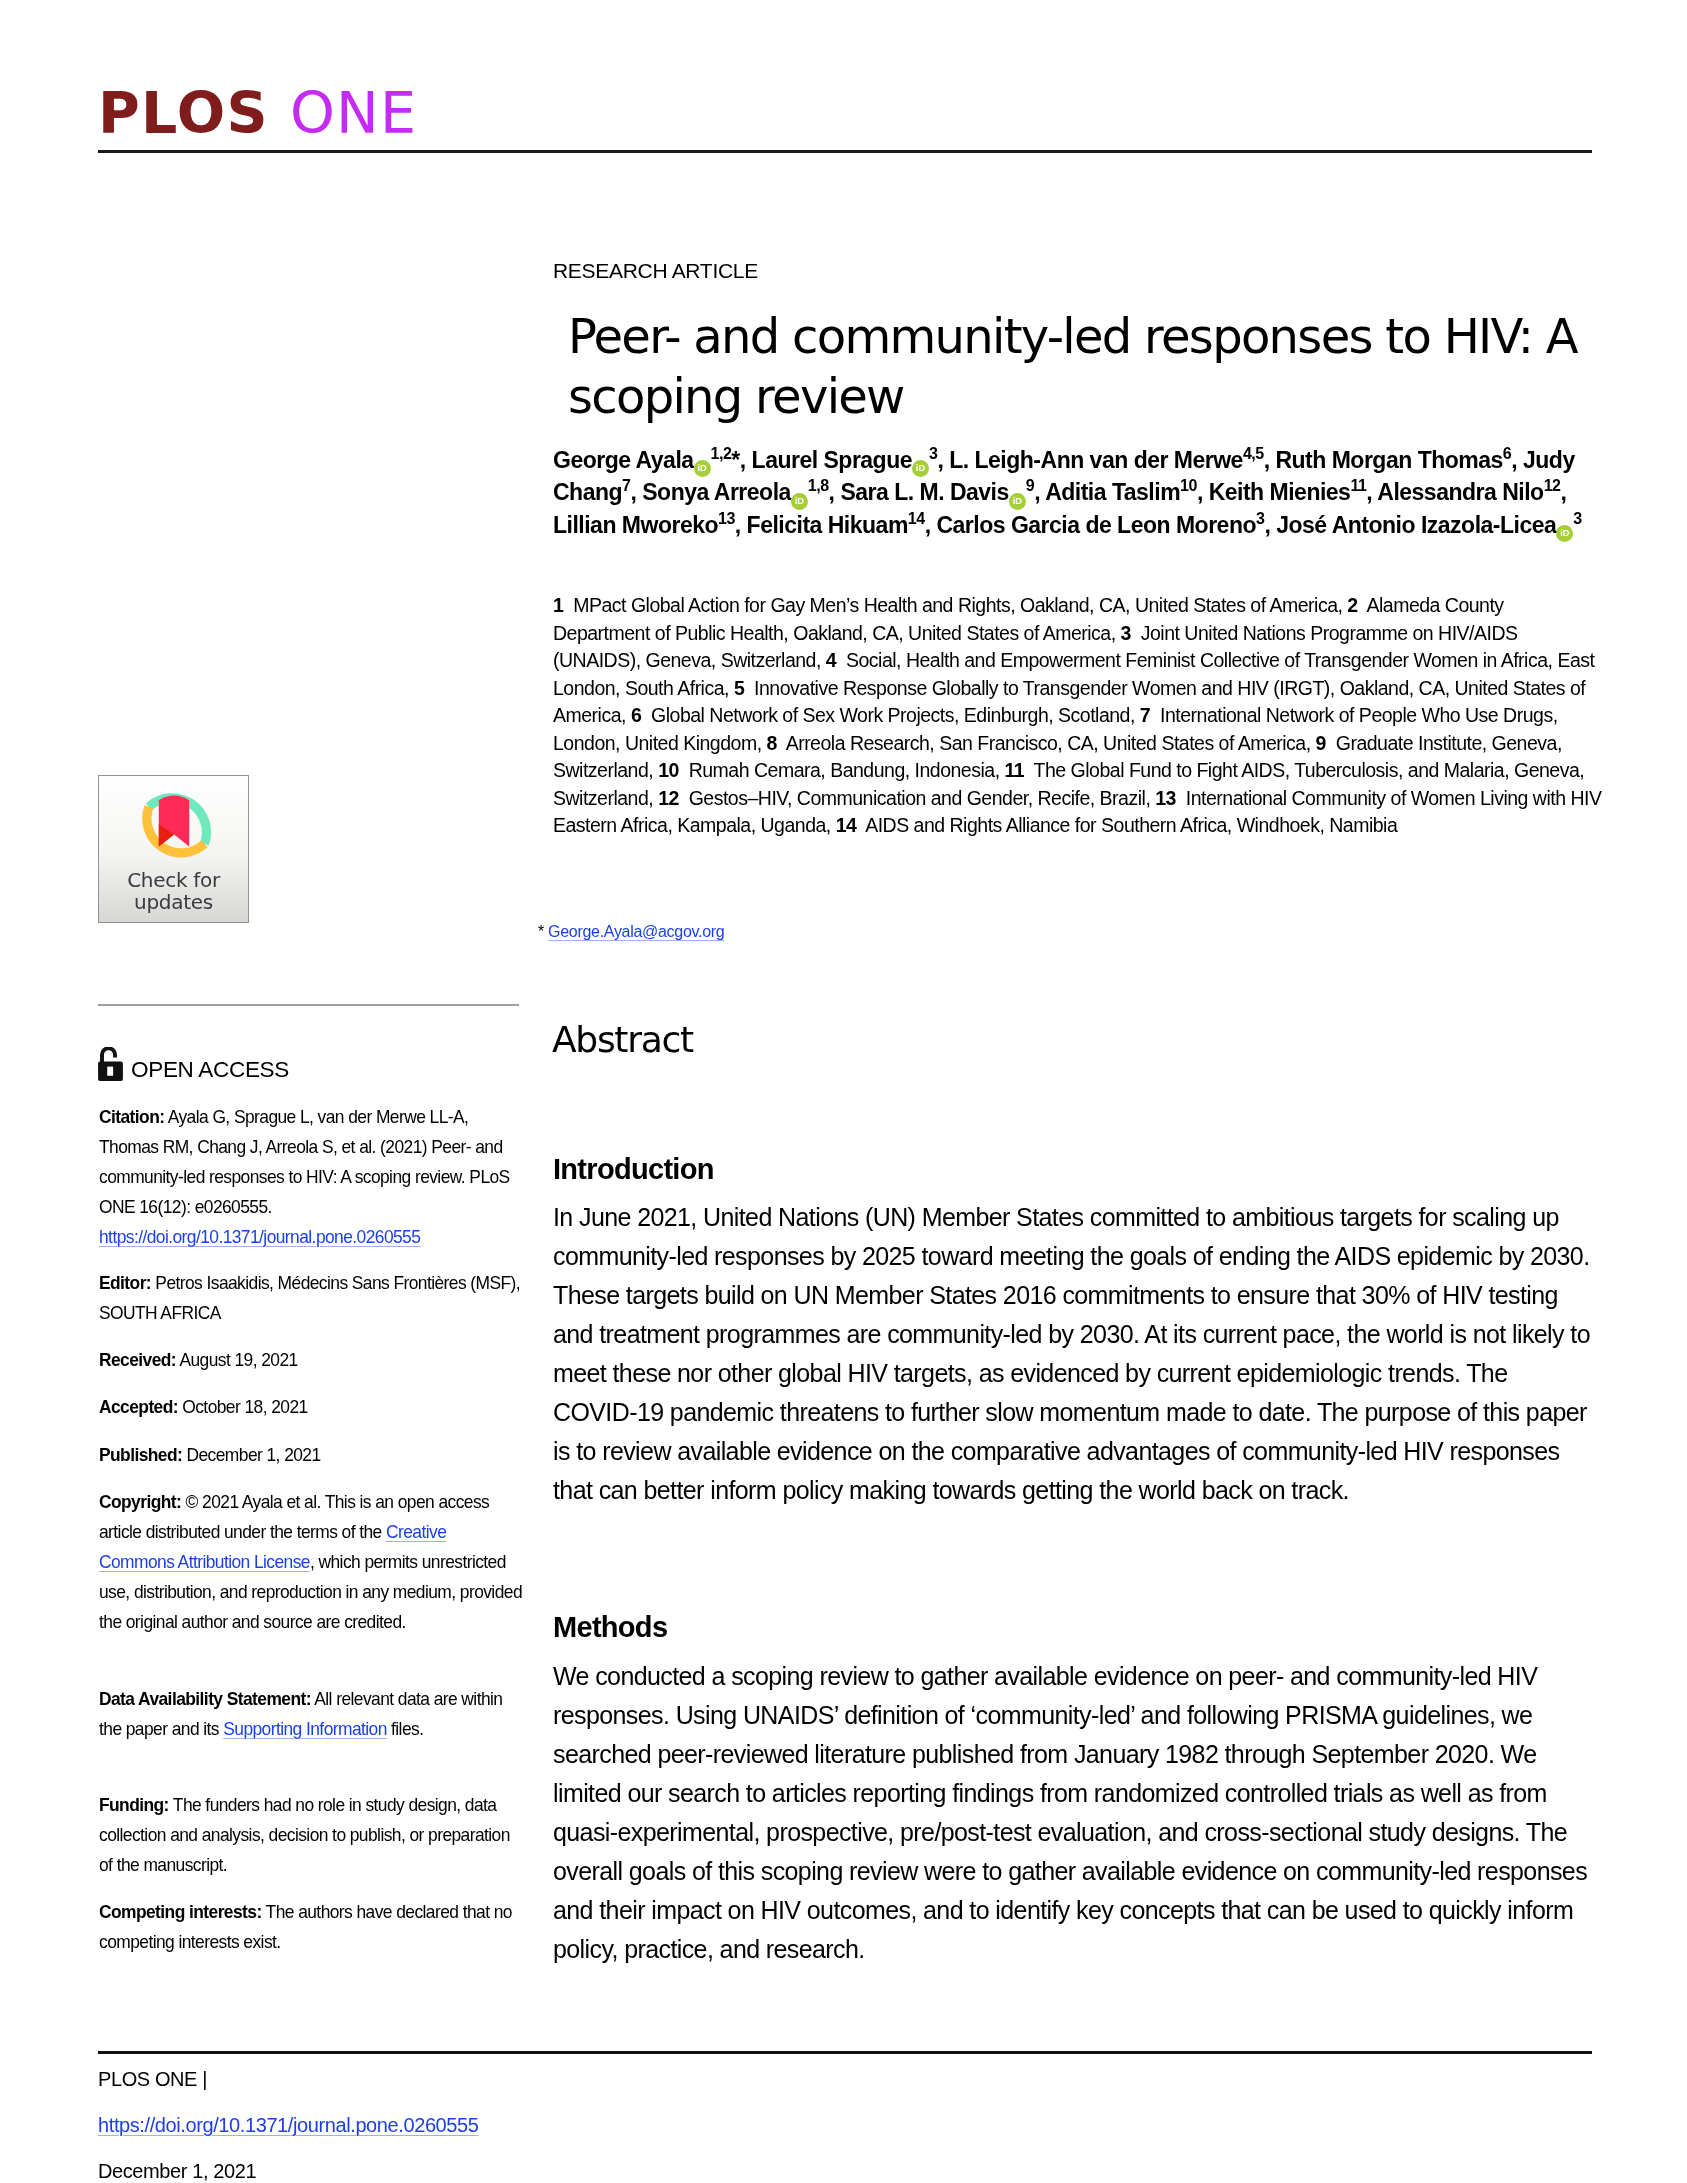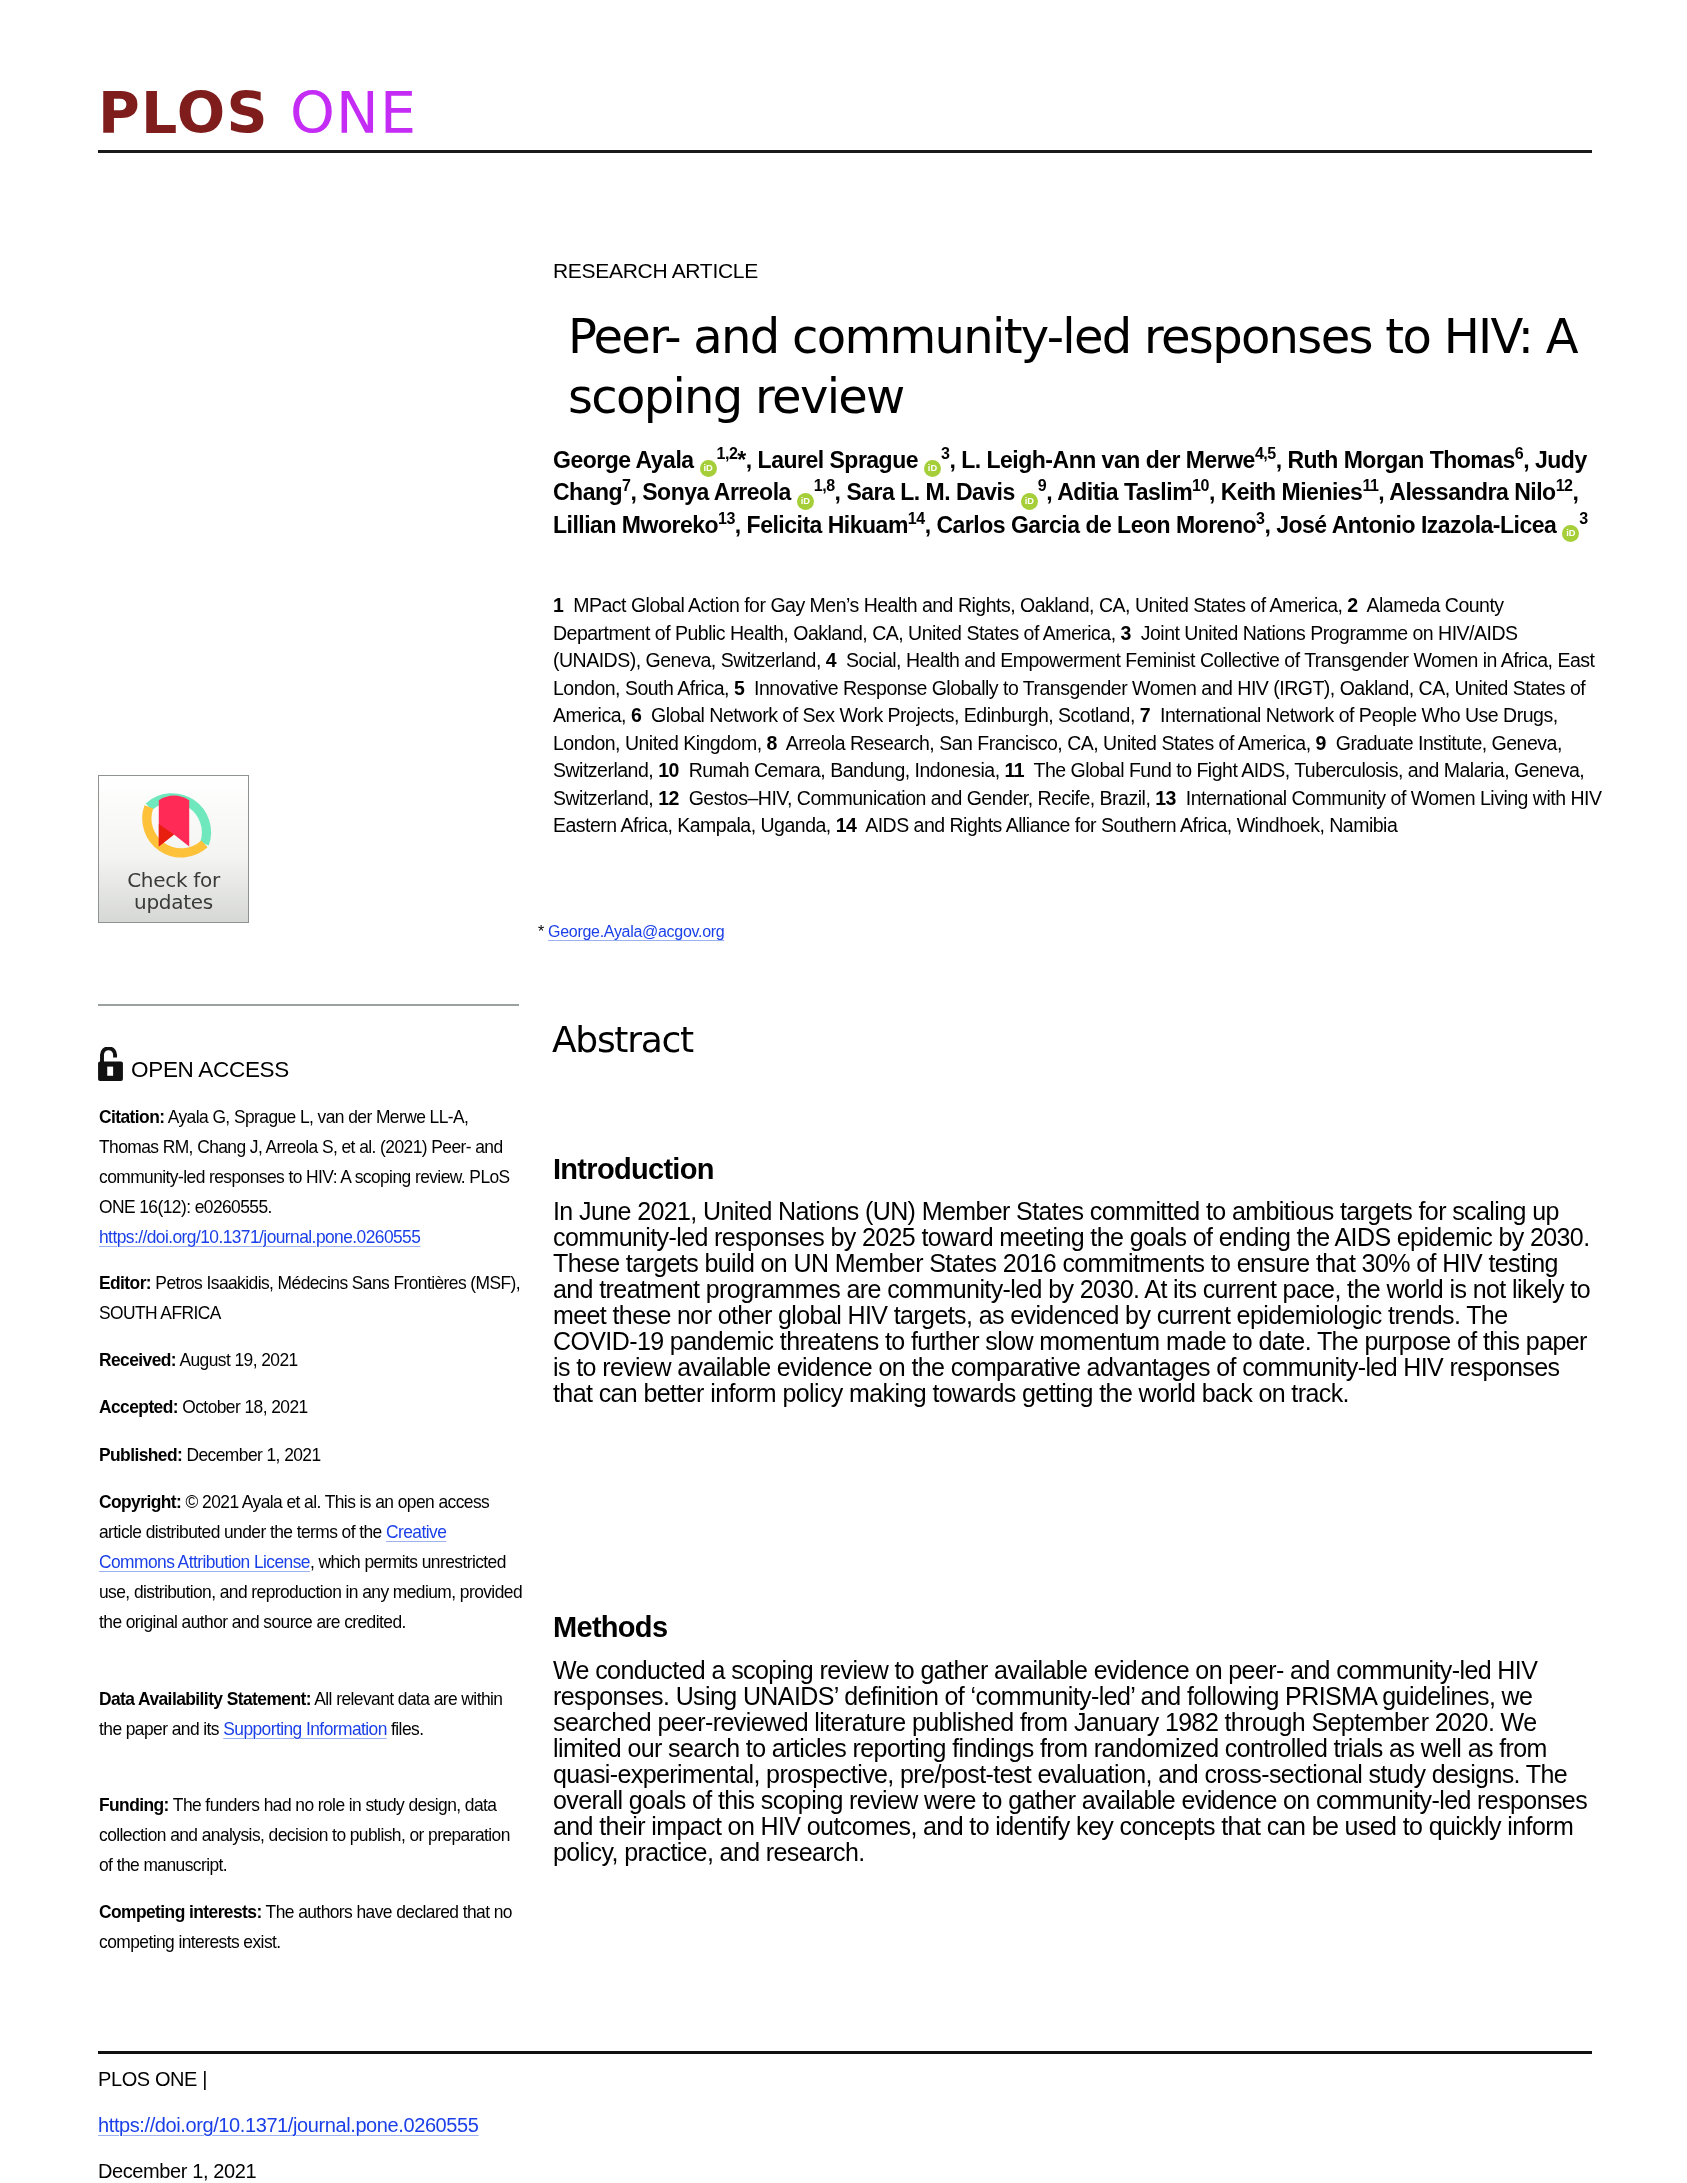--- a/index.html
+++ b/index.html
@@ -10,32 +10,32 @@
   .logo { left: 98px; top: 85px; font-family: "DejaVu Sans", sans-serif; font-weight: bold; font-size: 57px; letter-spacing: 1.3px; line-height: 1; }
   .logo .plos { color: #7f1d1d; }
   .logo .one { color: #c42bf5; font-weight: normal; }
   .top-rule { left: 98px; top: 150px; width: 1494px; height: 2.6px; background: #1a1a1a; }
 
   
   .article-type { left: 553px; top: 259px; font-size: 21px; letter-spacing: -0.3px; }
   .title { left: 552px; top: 290px; width: 1052px; font-family: "DejaVu Sans", sans-serif; font-weight: normal; font-size: 48px; line-height: 60px; letter-spacing: -1.7px; }
   .authors { left: 553px; top: 445px; width: 1052px; font-weight: bold; font-size: 23px; line-height: 31px; letter-spacing: -0.5px; }
   .authors sup { font-size: 16px; line-height: 0; vertical-align: 9.3px; }
-  .orcid { display: inline-block; width: 17px; height: 17px; border-radius: 50%; background: #a6ce39; color: #fff; font-size: 9.3px; font-weight: bold; text-align: center; line-height: 17px; vertical-align: -3.3px; margin-left: 6px; font-family: "Liberation Sans", sans-serif; letter-spacing: 0; }
+  .orcid { display: inline-block; width: 17px; height: 17px; border-radius: 50%; background: #a6ce39; color: #fff; font-size: 9.3px; font-weight: bold; text-align: center; line-height: 17px; vertical-align: -3.3px; margin-left: 0; font-family: "Liberation Sans", sans-serif; letter-spacing: 0; }
   .affils { left: 553px; top: 592px; width: 1052px; font-size: 19.5px; line-height: 27.5px; letter-spacing: -0.5px; }
   .affils b { font-weight: bold; }
   .email-line { left: 538px; top: 923px; font-size: 16px; letter-spacing: -0.3px; }
   .link { color: #1a3fe8; text-decoration: underline; text-decoration-color: #9db0f0; text-decoration-thickness: 0.7px; text-underline-offset: 2.6px; }
 
   
   .abstract-h { left: 552px; top: 1019px; font-family: "DejaVu Sans", sans-serif; font-size: 36px; letter-spacing: -1.3px; font-weight: normal; }
   .sec-h { font-weight: bold; font-size: 29px; letter-spacing: -0.7px; }
   .sec-intro { left: 553px; top: 1153px; }
   .sec-methods { left: 553px; top: 1611px; }
-  .para { left: 553px; width: 1042px; font-size: 25px; line-height: 26px; letter-spacing: -0.6px; }
+  .para { left: 553px; width: 1042px; font-size: 25px; line-height: 39px; letter-spacing: -0.6px; }
   .para-intro { top: 1198px; }
   .para-methods { top: 1657px; }
 
   
   .badge { left: 98px; top: 775px; width: 151px; height: 148px; border: 1.3px solid #8e9391; border-radius: 0; box-sizing: border-box; background: linear-gradient(#ffffff 0%, #f4f4f2 55%, #d6d8d5 100%); }
   .badge-ring { position: absolute; left: 32px; top: 6.6px; width: 86px; height: 86px; }
   .badge-text { position: absolute; left: 0; width: 100%; top: 93px; text-align: center; font-family: "DejaVu Sans", sans-serif; font-size: 20px; line-height: 22px; color: #3a3a3a; letter-spacing: -0.3px; }
   .side-rule { left: 98px; top: 1004px; width: 421px; height: 2px; background: #9aa1a0; }
   .open-access { left: 98px; top: 1047px; display: flex; align-items: flex-end; }
   .lock-icon { width: 25px; height: 34px; margin-right: 8px; }

